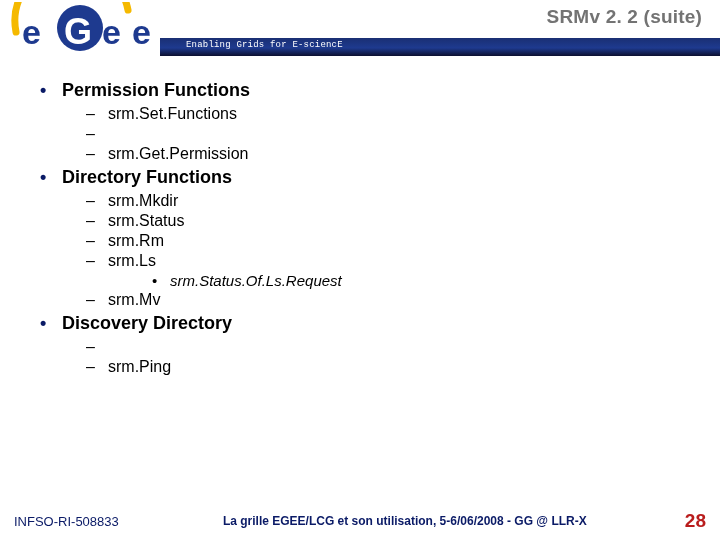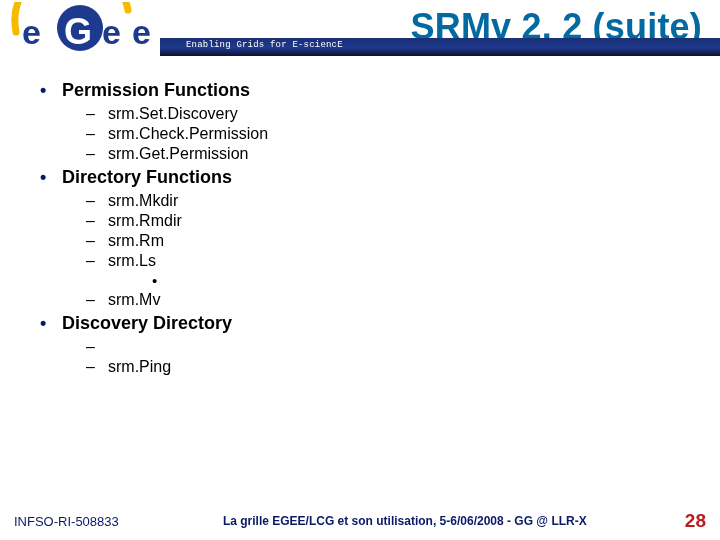--- a/index.html
+++ b/index.html
@@ -29,23 +29,23 @@
     left: 8px;
     top: 2px;
     width: 155px;
     height: 54px;
   }
   .logo svg { width: 100%; height: 100%; }
   .title {
     position: absolute;
     right: 18px;
     top: 6px;
-    font-size: 36px;
-    font-weight: bold;
-    color: #0369a1;
+    font-size: 19px;
+    font-weight: bold;
+    color: #737373;
     letter-spacing: 0.2px;
   }
   .band {
     position: absolute;
     left: 160px;
     right: 0;
     top: 38px;
     height: 18px;
     background: linear-gradient(to bottom, #1a2f73 0%, #1e3a8f 55%, #0c1030 100%);
   }
@@ -182,59 +182,59 @@
     <ul class="l1">
 
       <li>
         <div class="l1-row">
           <span class="bullet">•</span>
           <span>Permission Functions</span>
         </div>
         <ul class="l2">
           <li class="l2-row">
               <span class="dash">–</span>
-              <span>srm.Set.Discovery</span>
-            </li>
-          <li class="l2-row">
-              <span class="dash">–</span>
-              <span>srm.Check.Permission</span>
+              <span>srm.Set.Functions</span>
+            </li>
+          <li class="l2-row">
+              <span class="dash">–</span>
             </li>
           <li class="l2-row">
               <span class="dash">–</span>
               <span>srm.Get.Permission</span>
             </li>
         </ul>
       </li>
 
       <li>
         <div class="l1-row">
           <span class="bullet">•</span>
           <span>Directory Functions</span>
         </div>
         <ul class="l2">
           <li class="l2-row">
               <span class="dash">–</span>
               <span>srm.Mkdir</span>
             </li>
           <li class="l2-row">
               <span class="dash">–</span>
-              <span>srm.Rmdir</span>
+              <span>srm.Status</span>
             </li>
           <li class="l2-row">
               <span class="dash">–</span>
               <span>srm.Rm</span>
             </li>
           <li>
             <div class="l2-row">
                 <span class="dash">–</span>
                 <span>srm.Ls</span>
               </div>
             <ul class="l3">
               <li class="l3-row">
                   <span class="dot">•</span>
+                  <span>srm.Status.Of.Ls.Request</span>
                 </li>
             </ul>
           </li>
           <li class="l2-row">
               <span class="dash">–</span>
               <span>srm.Mv</span>
             </li>
         </ul>
       </li>
 

